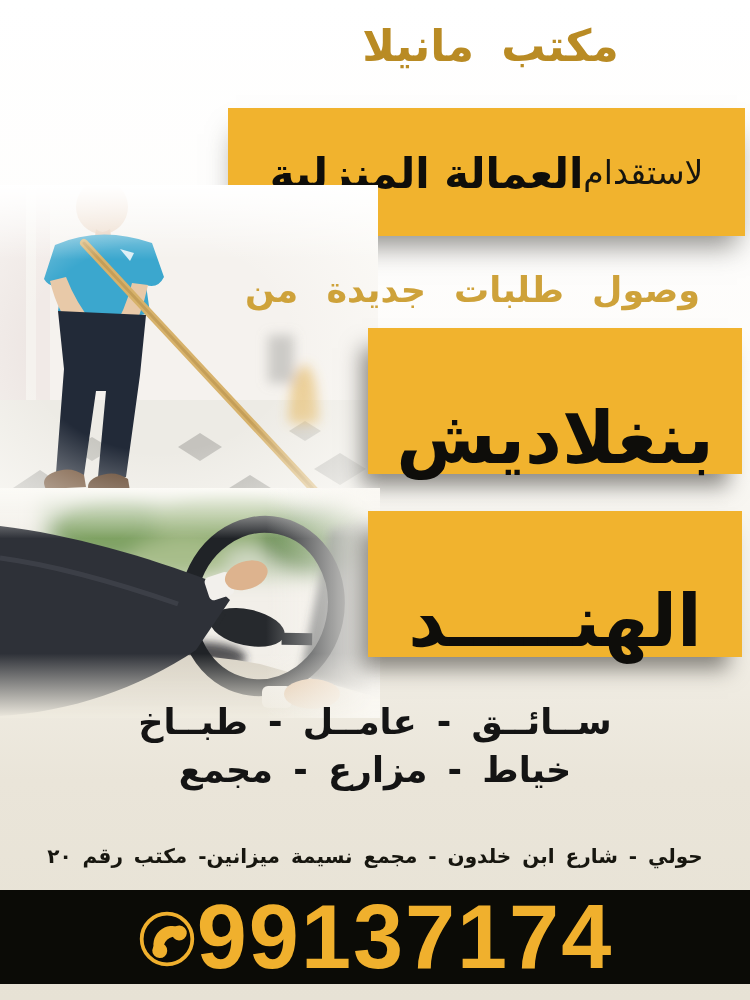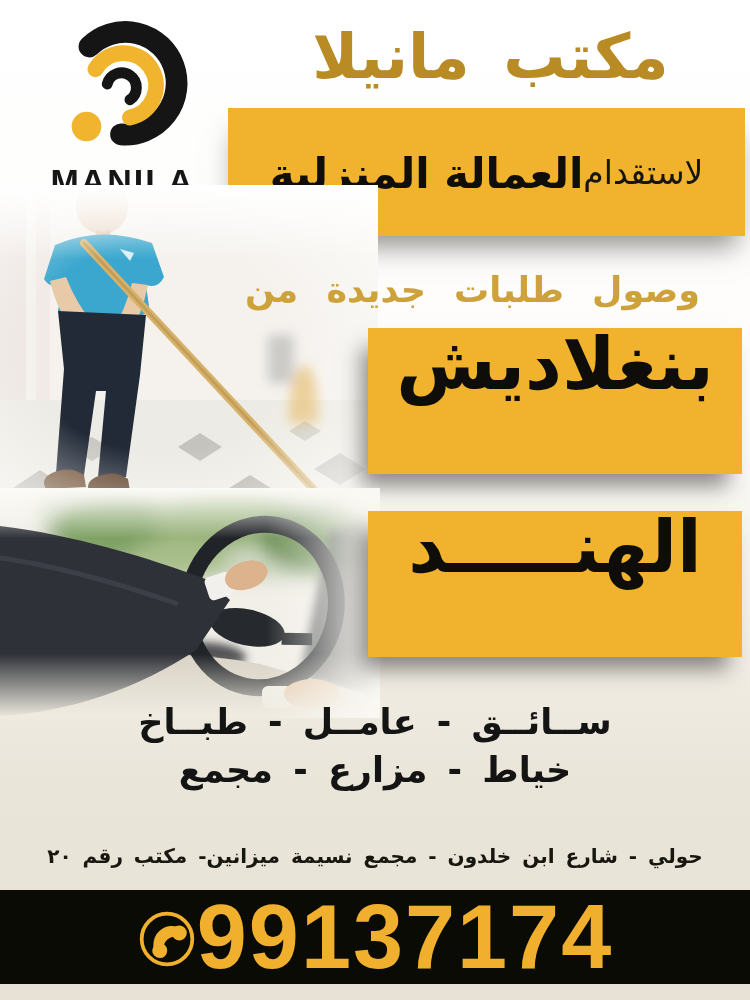--- a/index.html
+++ b/index.html
@@ -11,21 +11,21 @@
   
   .logo{position:absolute;left:30px;top:12px;width:185px;text-align:center;}
   .logo svg{display:block;margin:0 auto;}
   .logo-text{
     font-family:"Liberation Sans",sans-serif;font-weight:bold;font-size:34px;
     color:#161616;letter-spacing:2px;margin-top:2px;
   }
   
   .main-title{
     position:absolute;left:238px;top:18px;width:505px;text-align:center;
-    direction:rtl;font-size:62px;font-weight:bold;color:#B98B24;
+    direction:rtl;font-size:44px;font-weight:bold;color:#B98B24;
     line-height:1.25;word-spacing:12px;
   }
   
   .banner{
     position:absolute;left:228px;top:108px;width:517px;height:128px;
     background:#F1B32E;direction:rtl;text-align:center;
     display:flex;flex-direction:row;justify-content:center;align-items:center;
     box-shadow:0 18px 26px -8px rgba(55,52,46,.55);
   }
   .banner-line1{font-size:33px;font-weight:normal;color:#16150f;}
@@ -48,21 +48,21 @@
       linear-gradient(to bottom,#fbfaf6 0%,rgba(255,255,255,0) 22%,rgba(255,255,255,0) 72%,#efebe0 100%);
   }
   
   .intro{
     position:absolute;left:160px;top:270px;width:540px;text-align:right;
     direction:rtl;font-size:35px;font-weight:bold;color:#CEA23A;word-spacing:16px;
   }
   
   .country-box{
     position:absolute;left:368px;width:374px;height:146px;background:#F1B32E;
-    display:flex;align-items:flex-start;justify-content:center;
+    display:flex;align-items:flex-end;justify-content:center;
     box-shadow:-10px 16px 20px -4px rgba(48,45,40,.55);
   }
   .country-box.bd{top:328px;}
   .country-box.in{top:511px;}
   .country-label{direction:rtl;font-size:72px;font-weight:bold;color:#0e0d0a;line-height:1;}
   
   .jobs{
     position:absolute;left:10px;top:698px;width:730px;text-align:center;
     direction:rtl;color:#141414;font-weight:bold;
   }
@@ -81,29 +81,20 @@
   .phone-number{
     font-family:"Liberation Sans","DejaVu Sans",sans-serif;
     font-size:90px;font-weight:bold;color:#F0B02D;letter-spacing:2px;line-height:1;
   }
 </style>
 </head>
 <body>
 
 <div class="poster">
 
-  <div class="logo">
-    <svg width="150" height="148" viewBox="0 0 150 150">
-      <path d="M 41 35 A 52 52 0 1 1 73 124" fill="none" stroke="#151515" stroke-width="22" stroke-linecap="round"></path>
-      <path d="M 47 58 A 33 33 0 1 1 82 107" fill="none" stroke="#F0B42E" stroke-width="16" stroke-linecap="round"></path>
-      <path d="M 59 73 A 15 15 0 1 1 82 89" fill="none" stroke="#151515" stroke-width="11" stroke-linecap="round"></path>
-      <circle cx="38" cy="116" r="15" fill="#F0B42E"></circle>
-    </svg>
-    <div class="logo-text">MANILA</div>
-  </div>
 
   <div class="main-title">مكتب مانيلا</div>
 
   <div class="banner">
     <div class="banner-line1">لاستقدام</div>
     <div class="banner-line2">العمالة المنزلية</div>
   </div>
 
   <div class="photo photo-cleaner">
     <svg viewBox="0 0 378 338">

